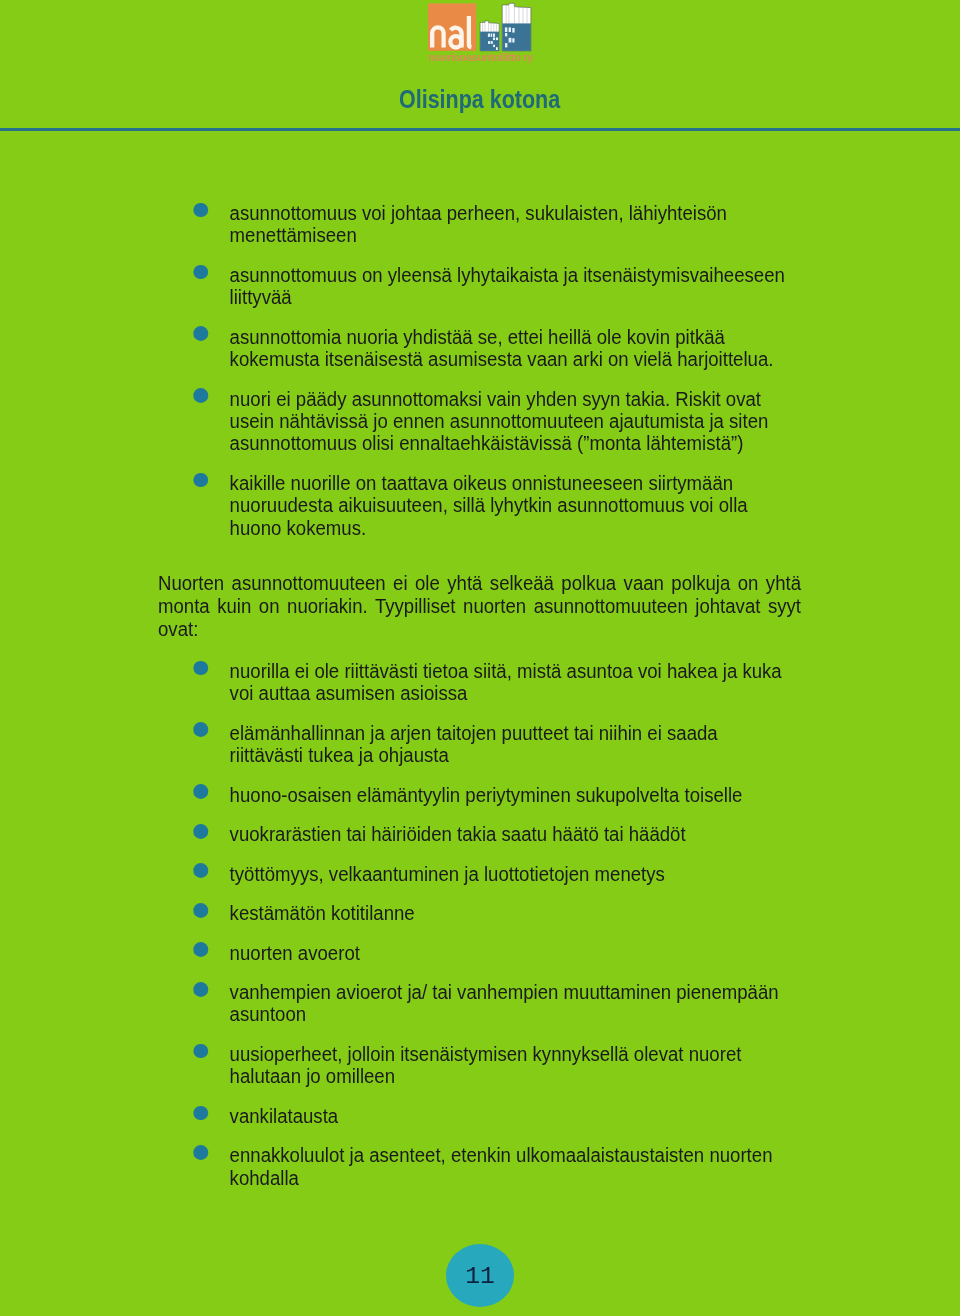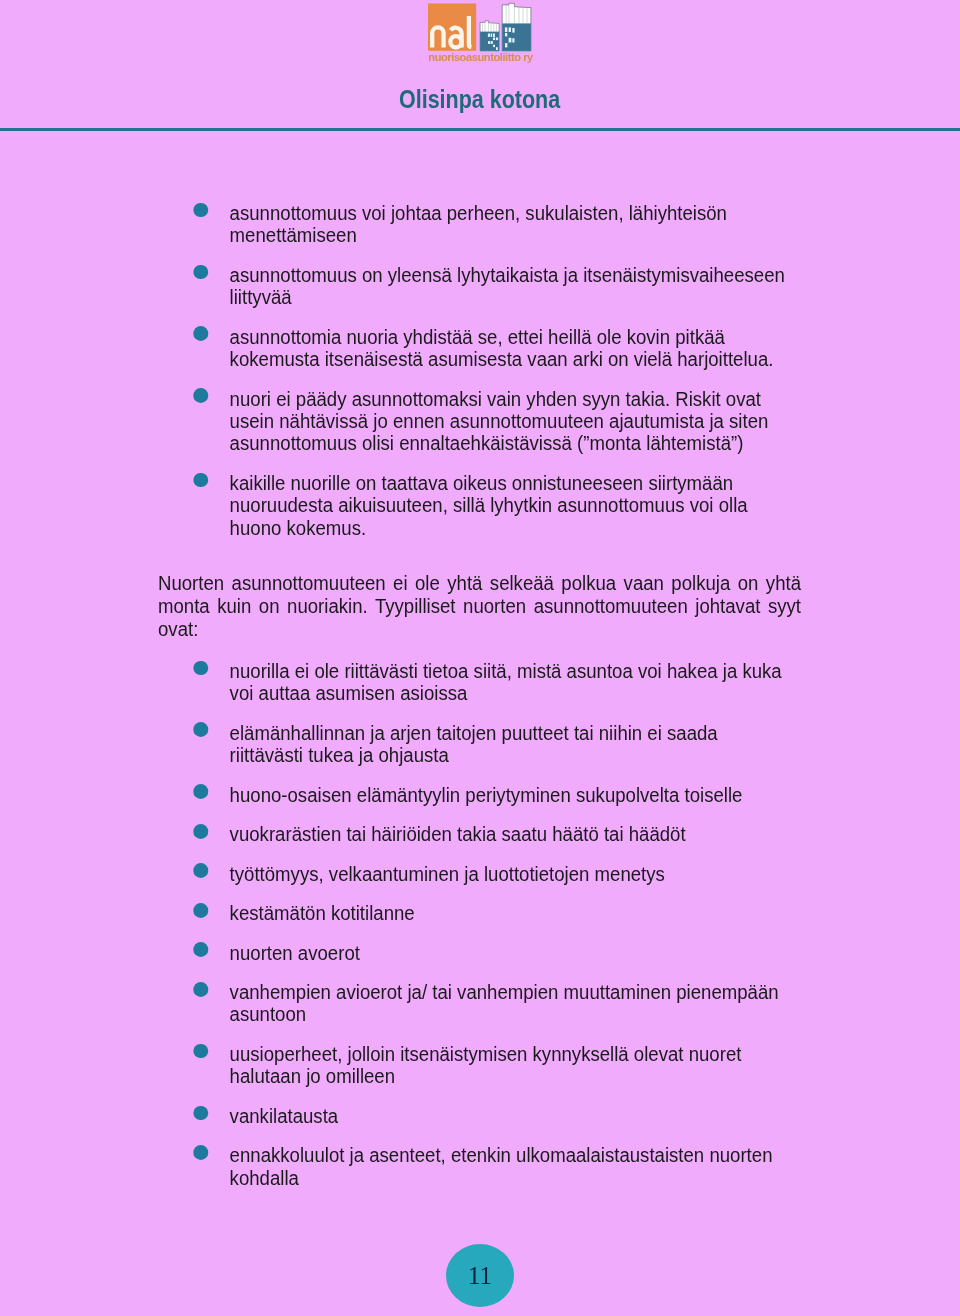--- a/index.html
+++ b/index.html
@@ -1,18 +1,18 @@
 <!DOCTYPE html>
 <html><head>
 <meta charset="utf-8">
 <style>
   html,body{margin:0;padding:0;background:#ffffff;}
   body{width:960px;height:1316px;font-family:"Liberation Sans",sans-serif;
        -webkit-font-smoothing:antialiased;}
-  .page{position:relative;width:960px;height:1316px;overflow:hidden;background:#f0abfc;}
+  .page{position:relative;width:960px;height:1316px;overflow:hidden;background:#84cc16;}
 
   
   .logo{position:absolute;left:427px;top:2px;width:108px;height:62px;}
   .logo svg{display:block;}
   .nal-word{font-family:"Liberation Sans",sans-serif;font-weight:bold;
             font-size:11.1px;fill:#D98C54;letter-spacing:-0.43px;}
 
   
   .title{position:absolute;left:398.6px;top:83.6px;font-size:26px;font-weight:bold;
          line-height:30px;color:#1F6A78;white-space:nowrap;
@@ -27,21 +27,21 @@
   li{position:relative;padding-left:77px;padding-right:12px;margin:0 0 17.1px 0;line-height:22.4px;}
   li:before{content:"";position:absolute;left:38px;top:0.8px;width:15.9px;height:14.7px;
             border-radius:50%;background:#1C7693;}
   p.para{margin:33px 0 19px 0;text-align:justify;line-height:22.9px;}
 
   .list2 li{margin-bottom:17.1px;}
 
   
   .pagenum{position:absolute;left:446px;top:1244.4px;width:68px;height:63px;
            border-radius:50%;background:#28A8BC;color:#0d2240;
-           font-family:Liberation Serif, serif;font-size:24.7px;line-height:1;
+           font-family:Liberation Mono, monospace;font-size:24.7px;line-height:1;
            display:flex;align-items:center;justify-content:center;}
   .pagenum span{display:block;transform:translateY(-0.5px);}
 </style>
 <style>li:before{background:#1E7A9C;}.rule{background:#27718C;}.pagenum{background:#28A8BC;}[data-name="logo-orange-square"]{fill:#E98B46;}[data-name="logo-nal-text"]{stroke:#FDF5EA;}</style></head>
 <body>
 
 <div class="page" data-name="document-page">
 
   <div class="logo" data-name="nal-logo">
     <svg data-name="logo-artwork" width="108" height="62" viewBox="0 0 108 62">

